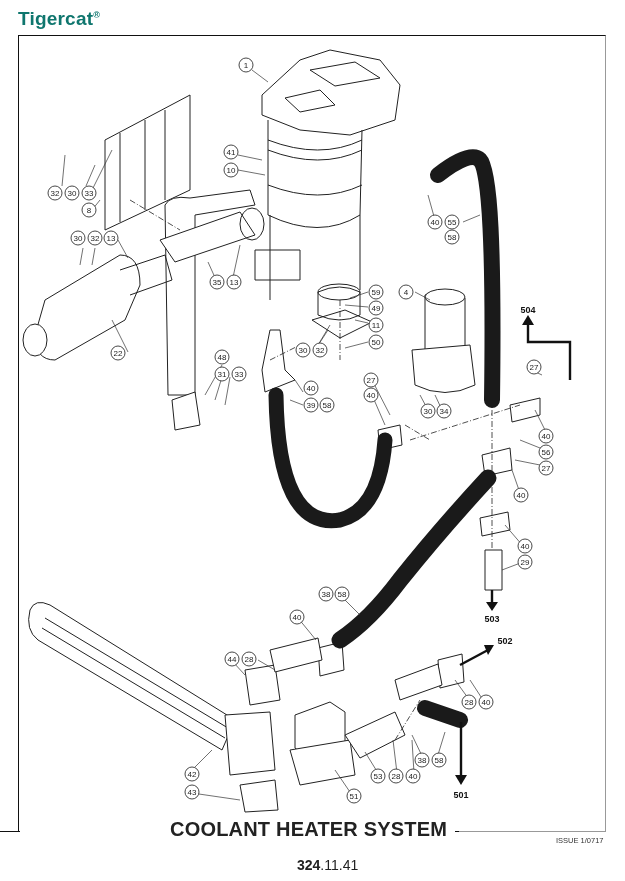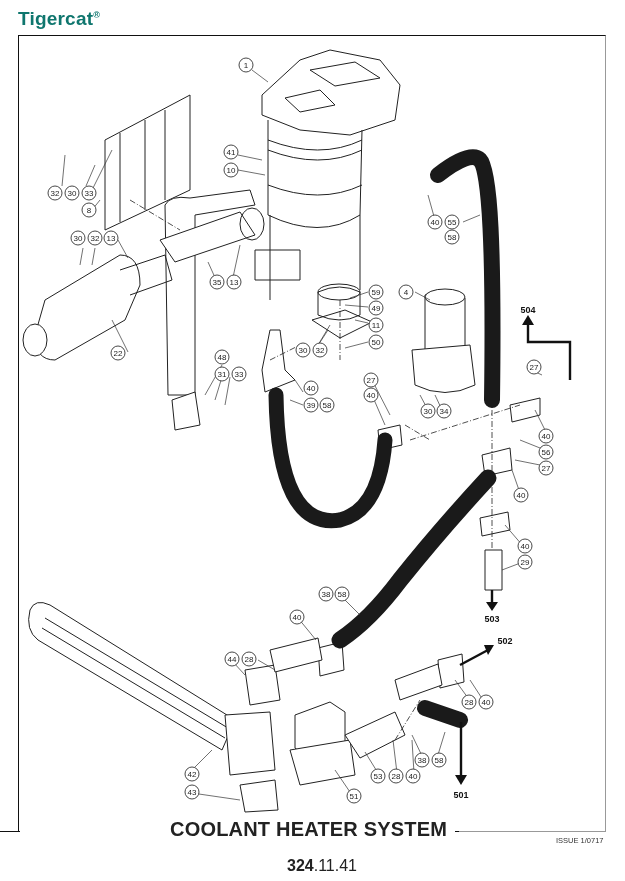--- a/index.html
+++ b/index.html
@@ -5,21 +5,21 @@
   html, body { margin: 0; padding: 0; background: #ffffff; }
   body { width: 625px; height: 881px; position: relative; overflow: hidden; font-family: "Liberation Sans", sans-serif; }
   .brand { position: absolute; left: 18px; top: 8px; font-size: 19px; font-weight: bold; color: #0f766e; letter-spacing: 0.2px; }
   .brand sup { font-size: 9px; vertical-align: super; }
   .frame { position: absolute; left: 18px; top: 35px; width: 588px; height: 797px; border-top: 1.5px solid #111; border-left: 1.5px solid #111; border-right: 1.5px solid #999; box-sizing: border-box; }
   .frame-bottom-left { position: absolute; left: 0; top: 831px; width: 20px; border-top: 1.5px solid #111; }
   .frame-bottom-right { position: absolute; left: 459px; top: 831px; width: 146px; border-top: 1.5px solid #999; }
   .frame-bottom-mid { position: absolute; left: 455px; top: 831px; width: 35px; border-top: 1.2px solid #111; }
   .title { position: absolute; left: 170px; top: 818px; font-size: 20px; font-weight: bold; color: #222; letter-spacing: 0.2px; white-space: nowrap; }
   .issue { position: absolute; left: 556px; top: 836px; font-size: 7.5px; color: #333; white-space: nowrap; }
-  .pagenum { position: absolute; left: 287px; top: 857px; font-size: 16px; color: #222; }
+  .pagenum { position: absolute; left: 297px; top: 857px; font-size: 14px; color: #222; }
   .pagenum b { font-weight: bold; }
   svg.drawing { position: absolute; left: 0; top: 0; }
   .callout circle { fill: #fff; stroke: #333; stroke-width: 0.9; }
   .callout text { font-family: "Liberation Sans", sans-serif; font-size: 8px; fill: #222; text-anchor: middle; dominant-baseline: central; }
   .ref text { font-family: "Liberation Sans", sans-serif; font-size: 9px; font-weight: bold; fill: #111; text-anchor: middle; }
 </style>
 </head>
 <body>
 
 <div class="brand"><span>Tigercat</span><sup>®</sup></div>

